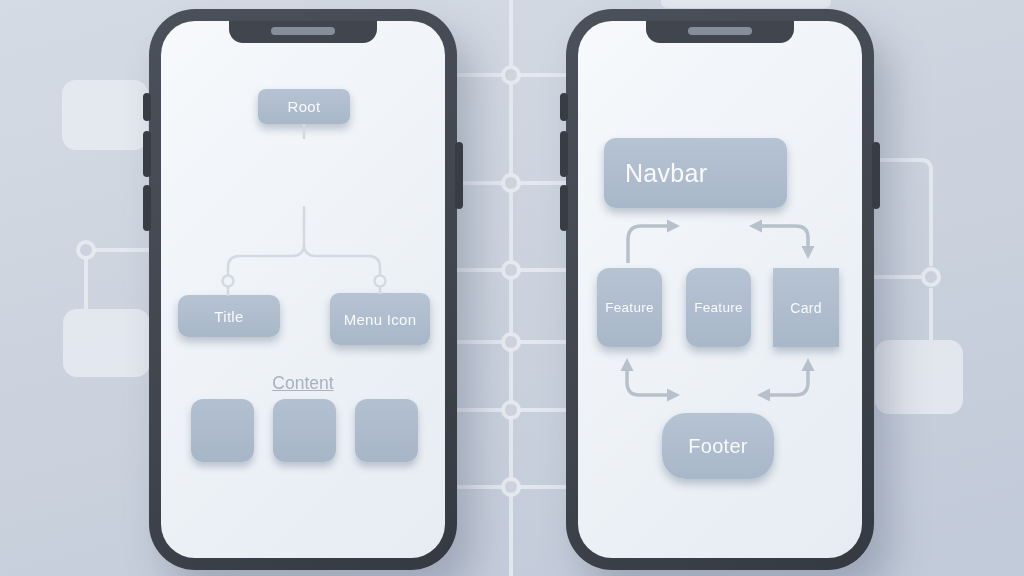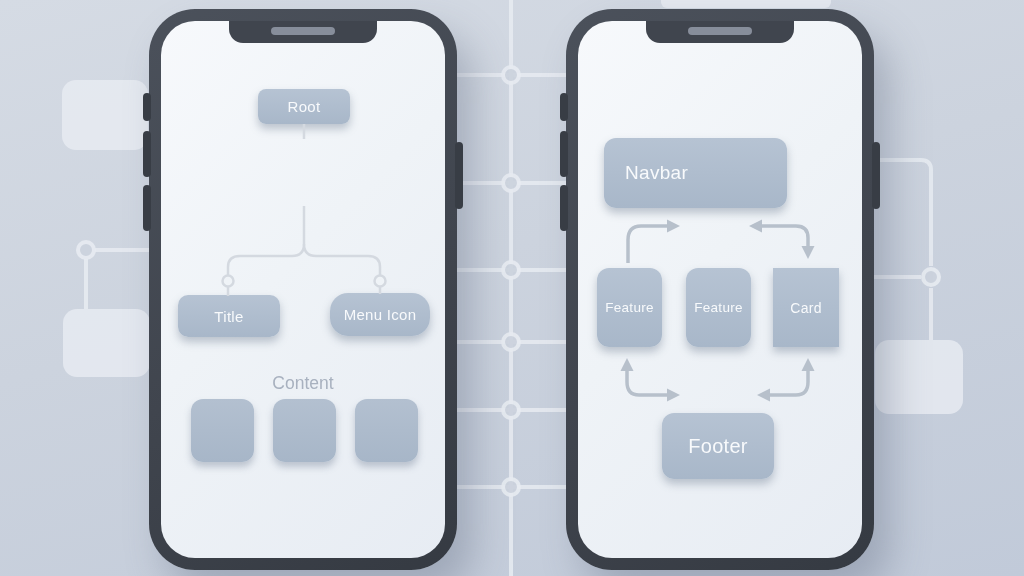--- a/index.html
+++ b/index.html
@@ -124,25 +124,25 @@
 
       <div class="node" style="left:97px;top:68px;width:92px;height:35px;border-radius:8px;font-size:15px;">
         <span>Root</span>
       </div>
 
 
       <div class="node" style="left:17px;top:274px;width:102px;height:42px;border-radius:10px;font-size:15px;">
         <span>Title</span>
       </div>
 
-      <div class="node" style="left:169px;top:272px;width:100px;height:43px;border-radius:18px;font-size:15px;">
+      <div class="node" style="left:169px;top:272px;width:100px;height:52px;border-radius:9px;font-size:15px;">
         <span>Menu Icon</span>
       </div>
 
-      <div class="muted-label" style="top:352px;width:284px;">Content</div>
+      <div class="muted-label" style="top:352px;width:284px;text-decoration:underline;">Content</div>
 
       <div class="square" style="left:30px;top:378px;"></div>
       <div class="square" style="left:112px;top:378px;"></div>
       <div class="square" style="left:194px;top:378px;"></div>
 
       <div class="notch">
         <div class="speaker"></div>
       </div>
     </div>
   </div>
@@ -166,37 +166,37 @@
           <polygon points="101,210.5 101,223.5 114,217"></polygon>
           <polygon points="196,210.5 196,223.5 183,217"></polygon>
           <polygon points="235.5,237 248.5,237 242,250"></polygon>
           <polygon points="54.5,362 67.5,362 61,349"></polygon>
           <polygon points="101,379.5 101,392.5 114,386"></polygon>
           <polygon points="235.5,362 248.5,362 242,349"></polygon>
           <polygon points="204,379.5 204,392.5 191,386"></polygon>
         </g>
       </svg>
 
-      <div class="node" style="left:26px;top:117px;width:183px;height:70px;border-radius:12px;font-size:19px;justify-content:flex-start;padding-left:21px;box-sizing:border-box;">
+      <div class="node" style="left:26px;top:117px;width:183px;height:70px;border-radius:12px;font-size:25px;justify-content:flex-start;padding-left:21px;box-sizing:border-box;">
         <span>Navbar</span>
       </div>
 
       <div class="node" style="left:19px;top:247px;width:65px;height:79px;border-radius:12px;font-size:13.5px;">
         <span>Feature</span>
       </div>
 
       <div class="node" style="left:108px;top:247px;width:65px;height:79px;border-radius:12px;font-size:13.5px;">
         <span>Feature</span>
       </div>
 
       <div class="node" style="left:195px;top:247px;width:66px;height:79px;border-radius:0;font-size:14px;">
         <span>Card</span>
       </div>
 
-      <div class="node" style="left:84px;top:392px;width:112px;height:66px;border-radius:12px;font-size:20px;">
+      <div class="node" style="left:84px;top:392px;width:112px;height:66px;border-radius:24px;font-size:20px;">
         <span>Footer</span>
       </div>
 
       <div class="notch">
         <div class="speaker"></div>
       </div>
     </div>
   </div>
 
 </div>

